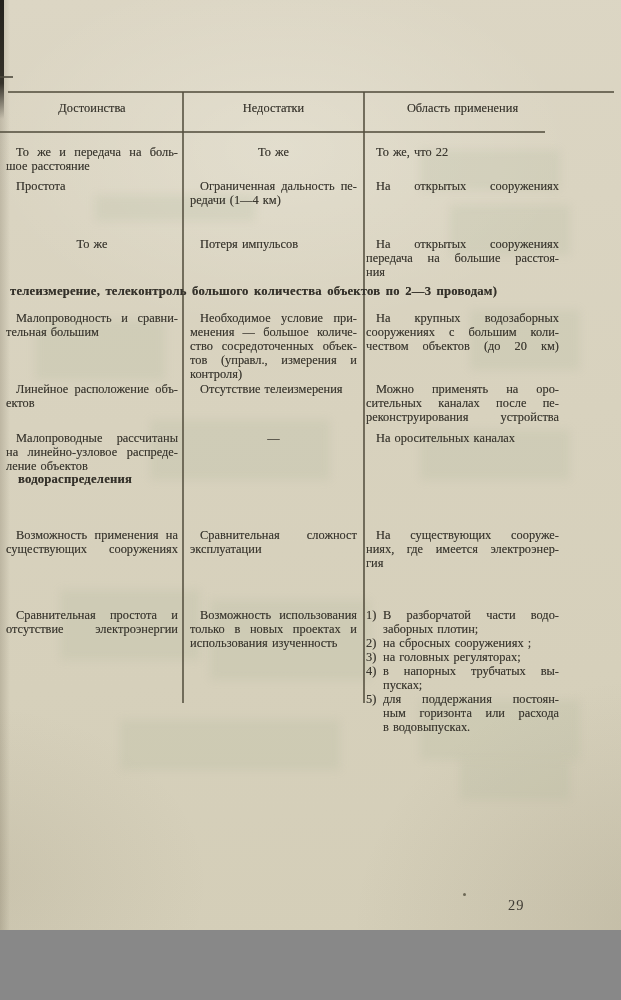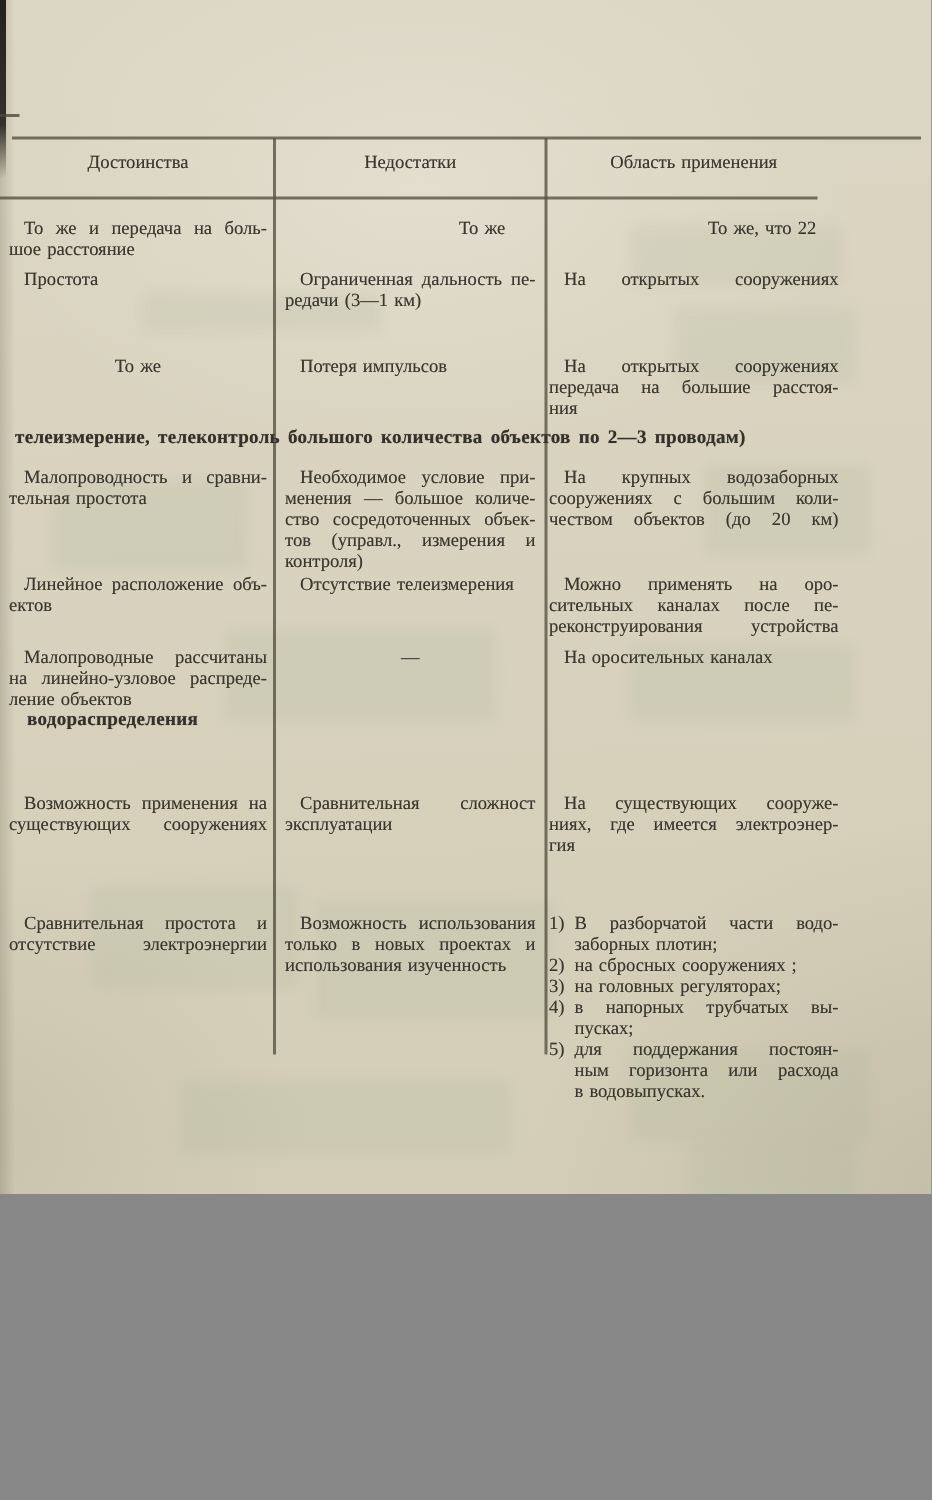--- a/index.html
+++ b/index.html
@@ -1,17 +1,17 @@
 <!DOCTYPE html>
 <html><head>
 <meta charset="utf-8">
 <style>
   html,body{margin:0;padding:0;background:#888;}
   .page{
-    position:relative;width:621px;height:796px;overflow:hidden;
+    position:relative;width:621px;height:930px;overflow:hidden;
     font-family:"Liberation Serif","DejaVu Serif",serif;
     color:#3a372f;
     background:
       radial-gradient(ellipse 420px 260px at 45% 16%, rgba(255,255,248,.22), rgba(255,255,248,0) 70%),
       radial-gradient(ellipse 500px 420px at 105% 100%, rgba(95,85,60,.14), rgba(95,85,60,0) 60%),
       radial-gradient(ellipse 400px 300px at -5% 95%, rgba(100,90,65,.10), rgba(100,90,65,0) 60%),
       linear-gradient(178deg,#dcd6c4 0%, #d8d2be 45%, #d4ceb8 100%);
   }
   
   .hline,.vline{position:absolute;background:#55503f;opacity:.78;}
@@ -73,40 +73,40 @@
   <div class="hline" style="left:0px;top:131px;width:545px;"></div>
   <div class="vline" style="left:182px;top:92px;height:611px;"></div>
   <div class="vline" style="left:363px;top:92px;height:611px;"></div>
 
   <div class="row" style="top:101px;">
     <div class="cell c1 hc">Достоинства</div>
     <div class="cell c2 hc">Недостатки</div>
     <div class="cell c3 hc">Область применения</div>
   </div>
 
-  <div class="row" style="top:145px;gap:48px;">
+  <div class="row" style="top:145px;">
     <div class="cell c1">
       <div class="ln j ind">То же и передача на боль-</div>
       <div class="ln">шое расстояние</div>
     </div>
     <div class="cell c2">
       <div class="ln ctr">То же</div>
     </div>
     <div class="cell c3">
       <div class="ln ind">То же, что 22</div>
     </div>
   </div>
 
   <div class="row" style="top:179px;">
     <div class="cell c1">
       <div class="ln ind">Простота</div>
     </div>
     <div class="cell c2">
       <div class="ln j ind">Ограниченная дальность пе-</div>
-      <div class="ln">редачи (3—1 км)</div>
+      <div class="ln">редачи (1—4 км)</div>
     </div>
     <div class="cell c3">
       <div class="ln j ind">На открытых сооружениях</div>
     </div>
   </div>
 
   <div class="row" style="top:237px;">
     <div class="cell c1">
       <div class="ln ctr">То же</div>
     </div>
@@ -118,21 +118,21 @@
       <div class="ln j">передача на большие расстоя-</div>
       <div class="ln">ния</div>
     </div>
   </div>
 
   <div class="sec" style="left:10px;top:284px;">телеизмерение, телеконтроль большого количества объектов по 2—3 проводам)</div>
 
   <div class="row" style="top:311px;">
     <div class="cell c1">
       <div class="ln j ind">Малопроводность и сравни-</div>
-      <div class="ln">тельная простота</div>
+      <div class="ln">тельная большим</div>
     </div>
     <div class="cell c2">
       <div class="ln j ind">Необходимое условие при-</div>
       <div class="ln j">менения — большое количе-</div>
       <div class="ln j">ство сосредоточенных объек-</div>
       <div class="ln j">тов (управл., измерения и</div>
       <div class="ln">контроля)</div>
     </div>
     <div class="cell c3">
       <div class="ln j ind">На крупных водозаборных</div>

